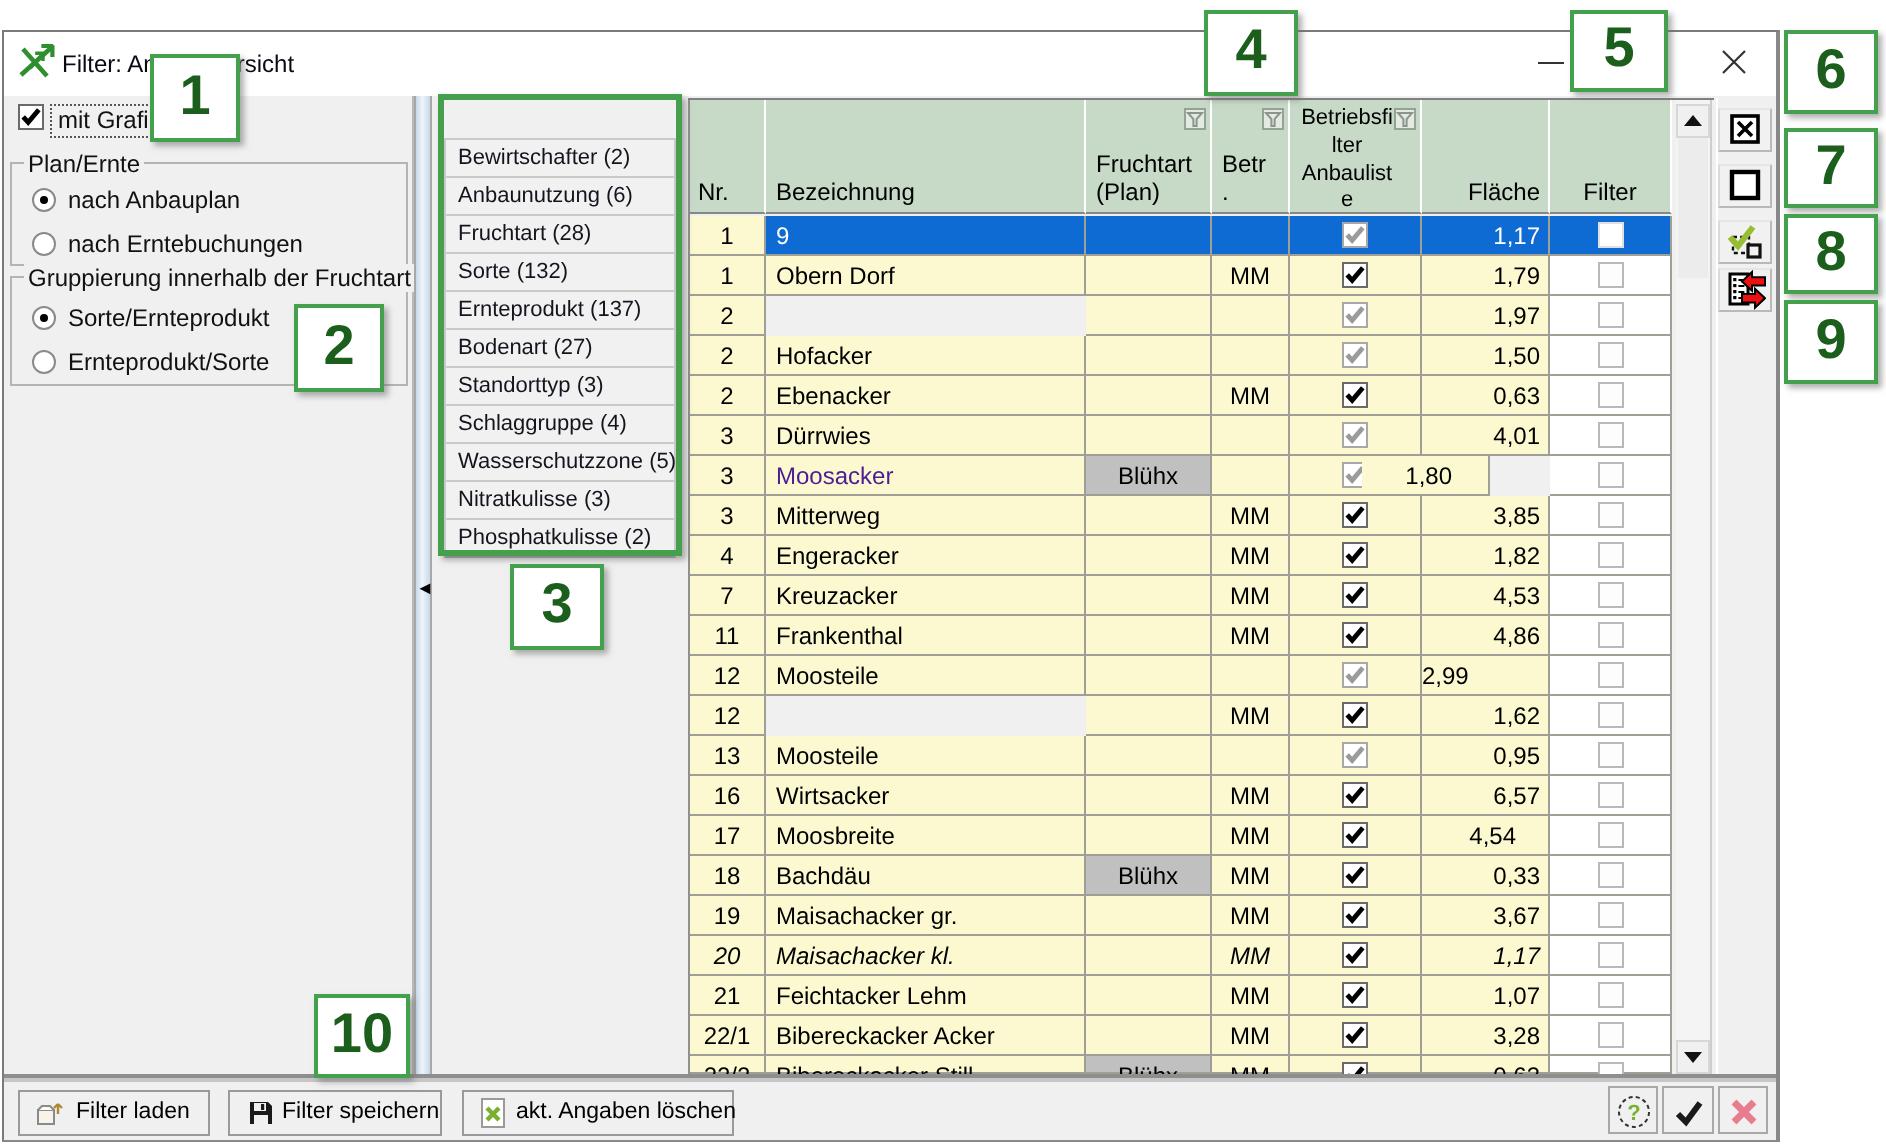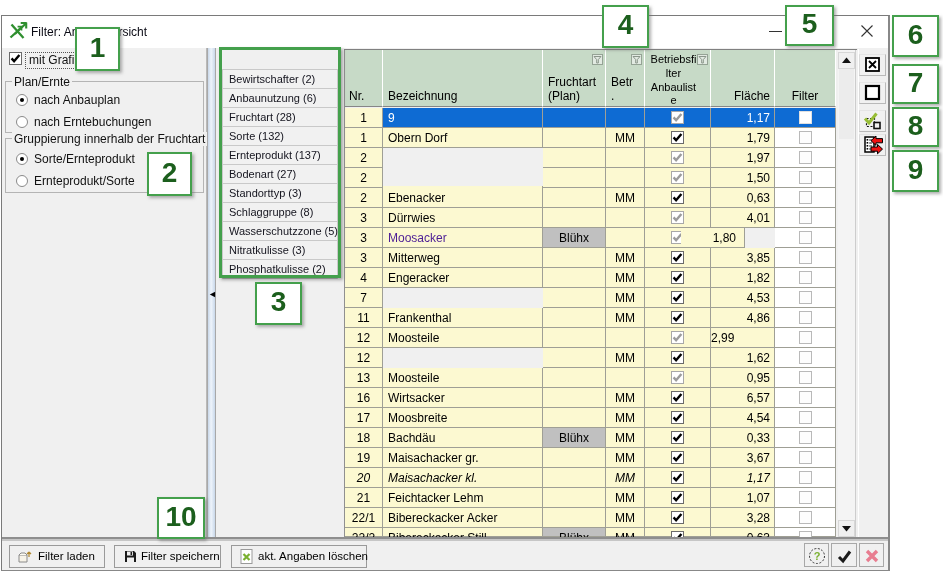--- a/index.html
+++ b/index.html
@@ -84,21 +84,21 @@
   <div class="abs" style="left:205px;top:32px;width:9px;height:489px;background:linear-gradient(90deg,#c9d8ea,#eef4fb 45%,#c9d8ea);border-left:1px solid #a8a8a8;border-right:1px solid #a8a8a8;"></div>
   <div class="abs" style="left:206px;top:273px;font-size:9px;color:#000;">◄</div>
 
 <div class="li" style="top:53px;">Bewirtschafter (2)</div>
 <div class="li" style="top:72px;">Anbaunutzung (6)</div>
 <div class="li" style="top:91px;">Fruchtart (28)</div>
 <div class="li" style="top:110px;">Sorte (132)</div>
 <div class="li" style="top:129px;">Ernteprodukt (137)</div>
 <div class="li" style="top:148px;">Bodenart (27)</div>
 <div class="li" style="top:167px;">Standorttyp (3)</div>
-<div class="li" style="top:186px;">Schlaggruppe (8)</div>
+<div class="li" style="top:186px;">Schlaggruppe (4)</div>
 <div class="li" style="top:205px;">Wasserschutzzone (5)</div>
 <div class="li" style="top:224px;">Nitratkulisse (3)</div>
 <div class="li" style="top:243px;">Phosphatkulisse (2)</div>
 
   <div class="abs" style="left:342px;top:33px;width:513px;height:1px;background:#808080;"></div>
   <div class="hc" style="left:343px;width:38px;">
       <div class="abs" style="left:4px;bottom:3px;">Nr.</div>
     </div>
   <div class="hc" style="left:381px;width:160px;">
       <div class="abs" style="left:5px;bottom:3px;">Bezeichnung</div>
@@ -160,20 +160,21 @@
       <div class="c" style="left:541px;width:63px;background:#fcf9d1;color:#000;text-align:center;"></div>
       <div class="c" style="left:604px;width:39px;background:#fcf9d1;color:#000;text-align:center;"></div>
       <div class="c" style="left:643px;width:66px;background:#fcf9d1;text-align:center;"><span class="cb cbg"><svg width="13" height="13" viewBox="0 0 13 13">
             <path d="M2.6 6.4 L5.1 9.2 L10.4 2.9" stroke="#9b9b9b" stroke-width="2.4" fill="none"></path>
           </svg></span></div>
       <div class="c" style="left:709px;width:64px;background:#fcf9d1;color:#000;text-align:right;padding-right:4px;">1,97</div>
       <div class="c" style="left:773px;width:61px;background:#ffffff;text-align:center;"><span class="cb cbe"></span></div>
     </div>
 <div class="row" style="top:152px;height:20px;">
       <div class="c" style="left:343px;width:38px;background:#fcf9d1;text-align:center;">2</div>
+      <div class="c" style="left:381px;width:160px;background:#fcf9d1;color:#000;padding-left:5px;">Hofacker</div>
       <div class="c" style="left:541px;width:63px;background:#fcf9d1;color:#000;text-align:center;"></div>
       <div class="c" style="left:604px;width:39px;background:#fcf9d1;color:#000;text-align:center;"></div>
       <div class="c" style="left:643px;width:66px;background:#fcf9d1;text-align:center;"><span class="cb cbg"><svg width="13" height="13" viewBox="0 0 13 13">
             <path d="M2.6 6.4 L5.1 9.2 L10.4 2.9" stroke="#9b9b9b" stroke-width="2.4" fill="none"></path>
           </svg></span></div>
       <div class="c" style="left:709px;width:64px;background:#fcf9d1;color:#000;text-align:right;padding-right:4px;">1,50</div>
       <div class="c" style="left:773px;width:61px;background:#ffffff;text-align:center;"><span class="cb cbe"></span></div>
     </div>
 <div class="row" style="top:172px;height:20px;">
       <div class="c" style="left:343px;width:38px;background:#fcf9d1;text-align:center;">2</div>
@@ -198,21 +199,21 @@
       <div class="c" style="left:773px;width:61px;background:#ffffff;text-align:center;"><span class="cb cbe"></span></div>
     </div>
 <div class="row" style="top:212px;height:20px;">
       <div class="c" style="left:343px;width:38px;background:#fcf9d1;text-align:center;">3</div>
       <div class="c" style="left:381px;width:160px;background:#fcf9d1;color:#4c1d95;padding-left:5px;">Moosacker</div>
       <div class="c" style="left:541px;width:63px;background:#c0c0c0;color:#000;text-align:center;">Blühx</div>
       <div class="c" style="left:604px;width:39px;background:#fcf9d1;color:#000;text-align:center;"></div>
       <div class="c" style="left:643px;width:66px;background:#fcf9d1;text-align:center;"><span class="cb cbg"><svg width="13" height="13" viewBox="0 0 13 13">
             <path d="M2.6 6.4 L5.1 9.2 L10.4 2.9" stroke="#9b9b9b" stroke-width="2.4" fill="none"></path>
           </svg></span></div>
-      <div class="c" style="left:679px;width:64px;background:#fcf9d1;color:#000;text-align:right;padding-right:8px;">1,80</div>
+      <div class="c" style="left:679px;width:64px;background:#fcf9d1;color:#000;text-align:right;padding-right:18px;">1,80</div>
       <div class="c" style="left:773px;width:61px;background:#ffffff;text-align:center;"><span class="cb cbe"></span></div>
     </div>
 <div class="row" style="top:232px;height:20px;">
       <div class="c" style="left:343px;width:38px;background:#fcf9d1;text-align:center;">3</div>
       <div class="c" style="left:381px;width:160px;background:#fcf9d1;color:#000;padding-left:5px;">Mitterweg</div>
       <div class="c" style="left:541px;width:63px;background:#fcf9d1;color:#000;text-align:center;"></div>
       <div class="c" style="left:604px;width:39px;background:#fcf9d1;color:#000;text-align:center;">MM</div>
       <div class="c" style="left:643px;width:66px;background:#fcf9d1;text-align:center;"><span class="cb cbb"><svg width="13" height="13" viewBox="0 0 13 13">
             <path d="M2.6 6.4 L5.1 9.2 L10.4 2.9" stroke="#000" stroke-width="2.4" fill="none"></path>
           </svg></span></div>
@@ -225,20 +226,21 @@
       <div class="c" style="left:541px;width:63px;background:#fcf9d1;color:#000;text-align:center;"></div>
       <div class="c" style="left:604px;width:39px;background:#fcf9d1;color:#000;text-align:center;">MM</div>
       <div class="c" style="left:643px;width:66px;background:#fcf9d1;text-align:center;"><span class="cb cbb"><svg width="13" height="13" viewBox="0 0 13 13">
             <path d="M2.6 6.4 L5.1 9.2 L10.4 2.9" stroke="#000" stroke-width="2.4" fill="none"></path>
           </svg></span></div>
       <div class="c" style="left:709px;width:64px;background:#fcf9d1;color:#000;text-align:right;padding-right:4px;">1,82</div>
       <div class="c" style="left:773px;width:61px;background:#ffffff;text-align:center;"><span class="cb cbe"></span></div>
     </div>
 <div class="row" style="top:272px;height:20px;">
       <div class="c" style="left:343px;width:38px;background:#fcf9d1;text-align:center;">7</div>
+      <div class="c" style="left:381px;width:160px;background:#fcf9d1;color:#000;padding-left:5px;">Kreuzacker</div>
       <div class="c" style="left:541px;width:63px;background:#fcf9d1;color:#000;text-align:center;"></div>
       <div class="c" style="left:604px;width:39px;background:#fcf9d1;color:#000;text-align:center;">MM</div>
       <div class="c" style="left:643px;width:66px;background:#fcf9d1;text-align:center;"><span class="cb cbb"><svg width="13" height="13" viewBox="0 0 13 13">
             <path d="M2.6 6.4 L5.1 9.2 L10.4 2.9" stroke="#000" stroke-width="2.4" fill="none"></path>
           </svg></span></div>
       <div class="c" style="left:709px;width:64px;background:#fcf9d1;color:#000;text-align:right;padding-right:4px;">4,53</div>
       <div class="c" style="left:773px;width:61px;background:#ffffff;text-align:center;"><span class="cb cbe"></span></div>
     </div>
 <div class="row" style="top:292px;height:20px;">
       <div class="c" style="left:343px;width:38px;background:#fcf9d1;text-align:center;">11</div>
@@ -296,21 +298,21 @@
       <div class="c" style="left:773px;width:61px;background:#ffffff;text-align:center;"><span class="cb cbe"></span></div>
     </div>
 <div class="row" style="top:392px;height:20px;">
       <div class="c" style="left:343px;width:38px;background:#fcf9d1;text-align:center;">17</div>
       <div class="c" style="left:381px;width:160px;background:#fcf9d1;color:#000;padding-left:5px;">Moosbreite</div>
       <div class="c" style="left:541px;width:63px;background:#fcf9d1;color:#000;text-align:center;"></div>
       <div class="c" style="left:604px;width:39px;background:#fcf9d1;color:#000;text-align:center;">MM</div>
       <div class="c" style="left:643px;width:66px;background:#fcf9d1;text-align:center;"><span class="cb cbb"><svg width="13" height="13" viewBox="0 0 13 13">
             <path d="M2.6 6.4 L5.1 9.2 L10.4 2.9" stroke="#000" stroke-width="2.4" fill="none"></path>
           </svg></span></div>
-      <div class="c" style="left:709px;width:64px;background:#fcf9d1;color:#000;text-align:right;padding-right:4px;">4,54</div>
+      <div class="c" style="left:709px;width:64px;background:#fcf9d1;color:#000;text-align:right;padding-right:16px;">4,54</div>
       <div class="c" style="left:773px;width:61px;background:#ffffff;text-align:center;"><span class="cb cbe"></span></div>
     </div>
 <div class="row" style="top:412px;height:20px;">
       <div class="c" style="left:343px;width:38px;background:#fcf9d1;text-align:center;">18</div>
       <div class="c" style="left:381px;width:160px;background:#fcf9d1;color:#000;padding-left:5px;">Bachdäu</div>
       <div class="c" style="left:541px;width:63px;background:#c0c0c0;color:#000;text-align:center;">Blühx</div>
       <div class="c" style="left:604px;width:39px;background:#fcf9d1;color:#000;text-align:center;">MM</div>
       <div class="c" style="left:643px;width:66px;background:#fcf9d1;text-align:center;"><span class="cb cbb"><svg width="13" height="13" viewBox="0 0 13 13">
             <path d="M2.6 6.4 L5.1 9.2 L10.4 2.9" stroke="#000" stroke-width="2.4" fill="none"></path>
           </svg></span></div>

